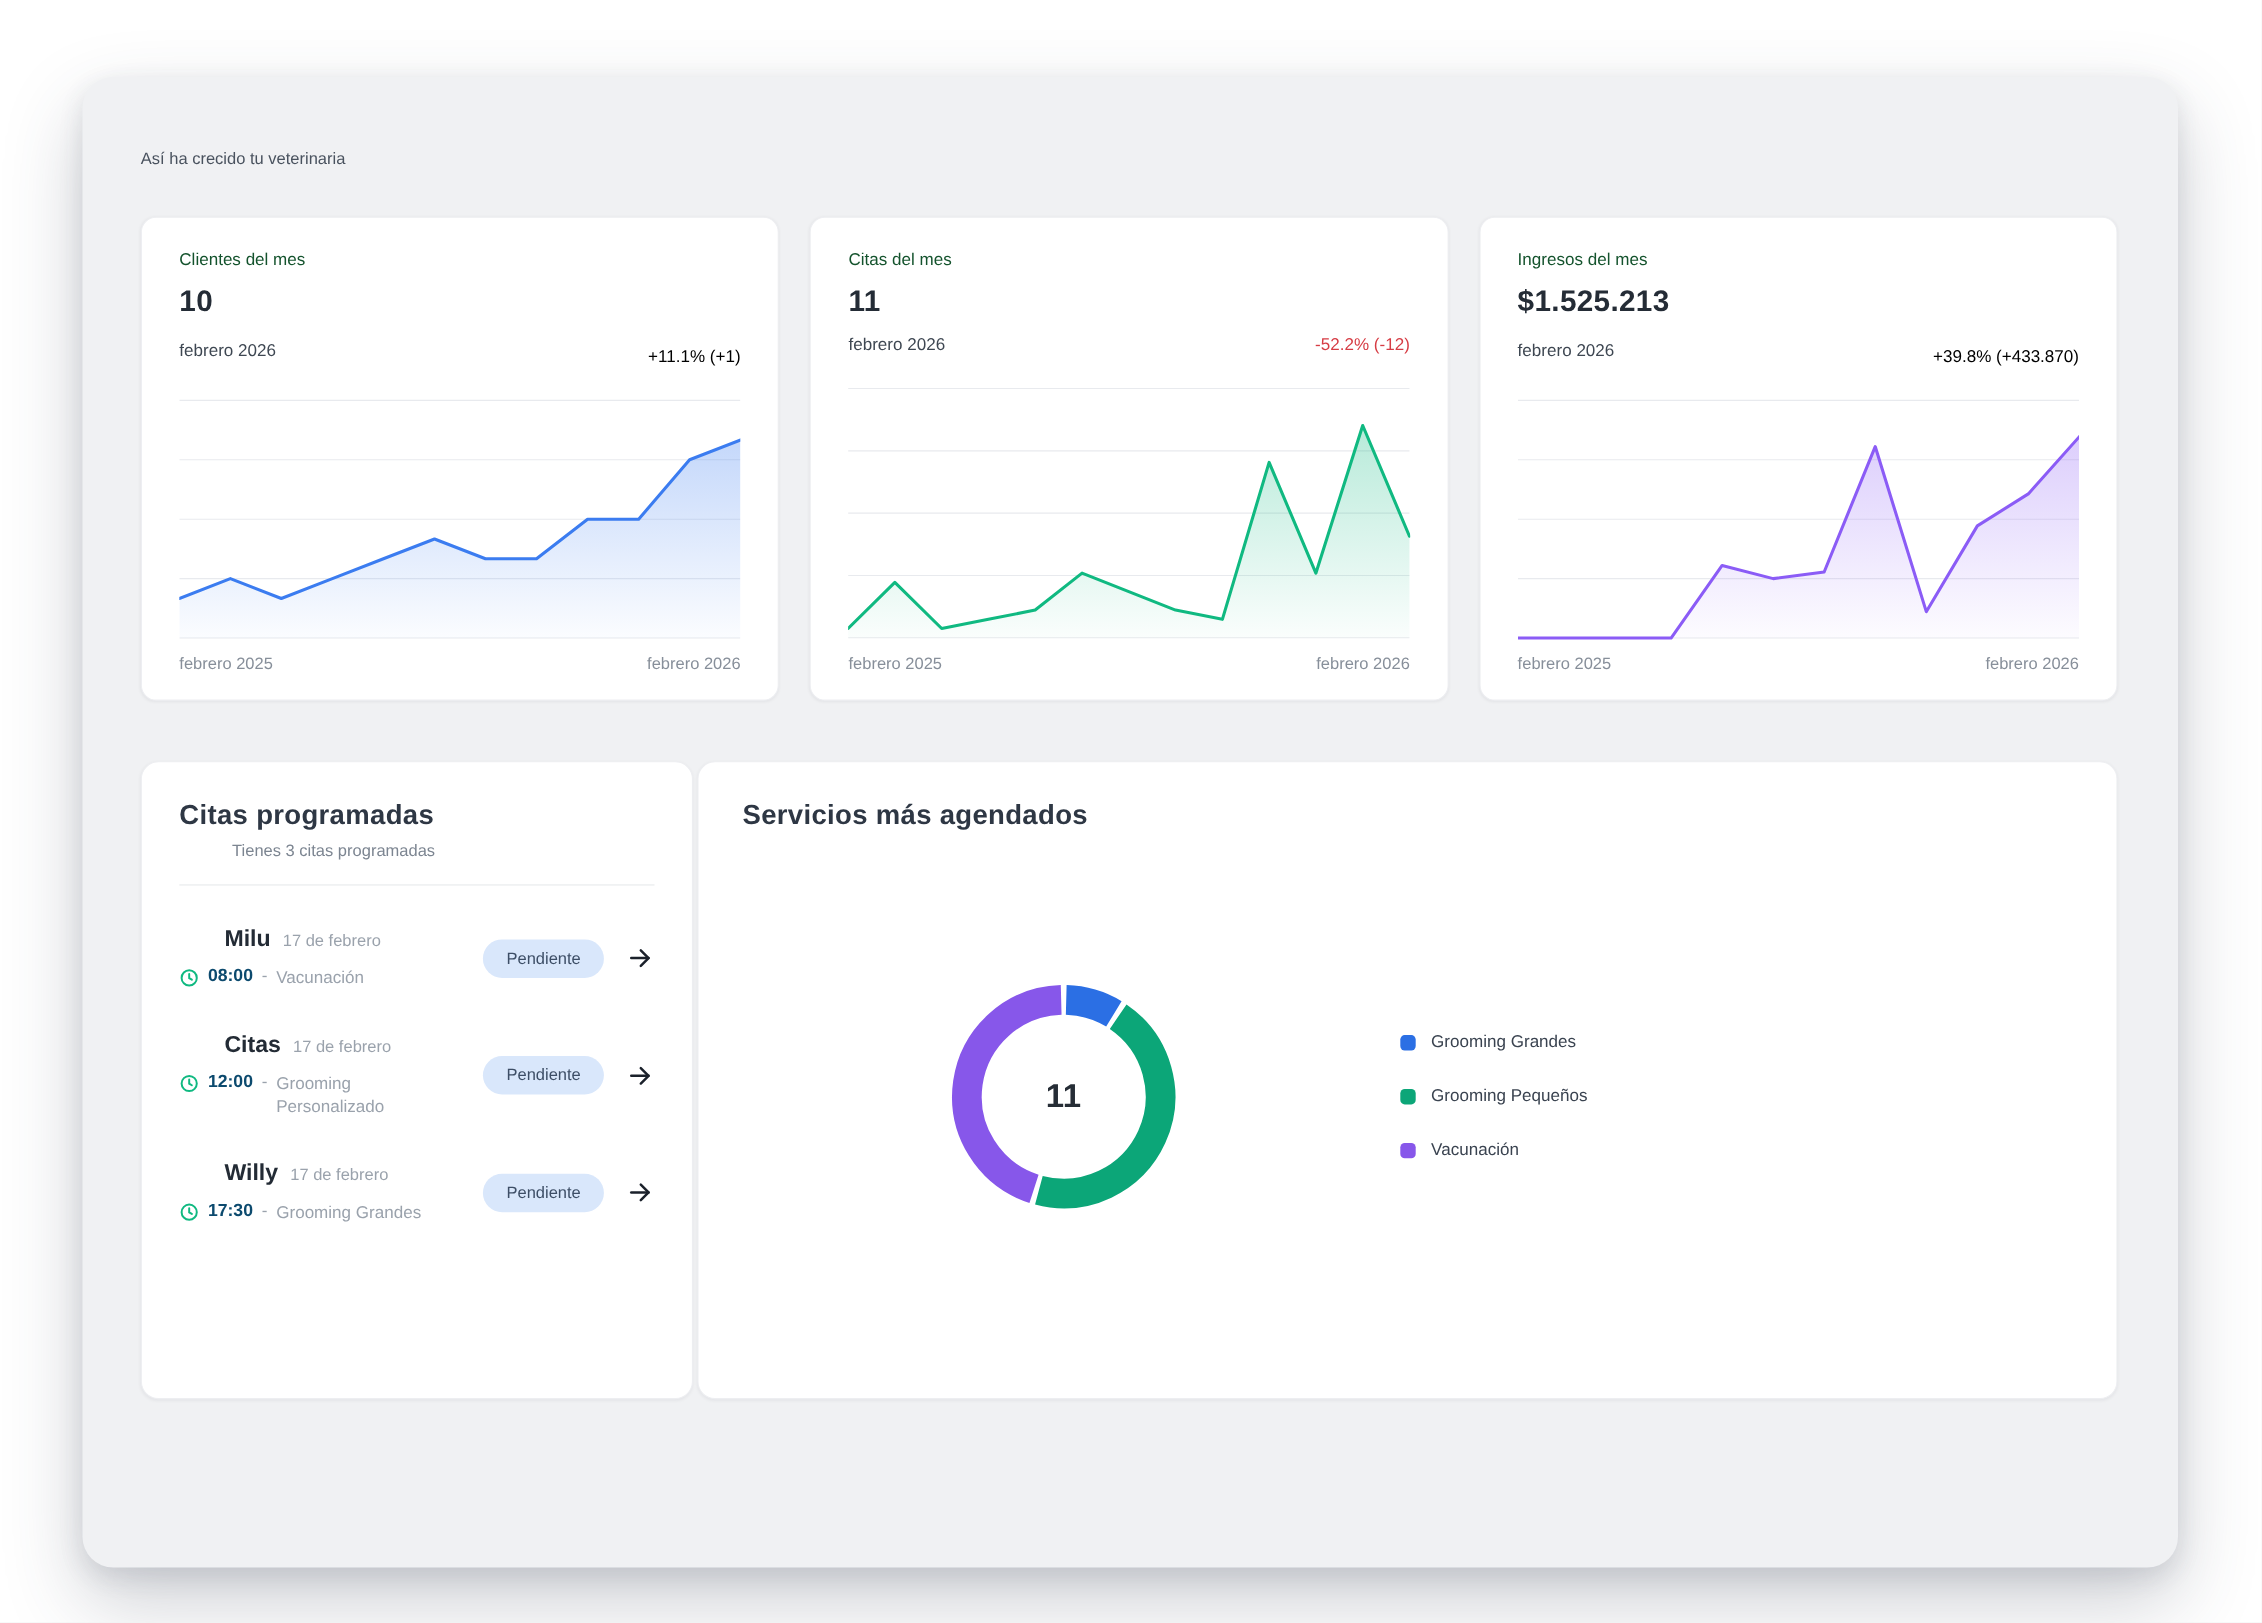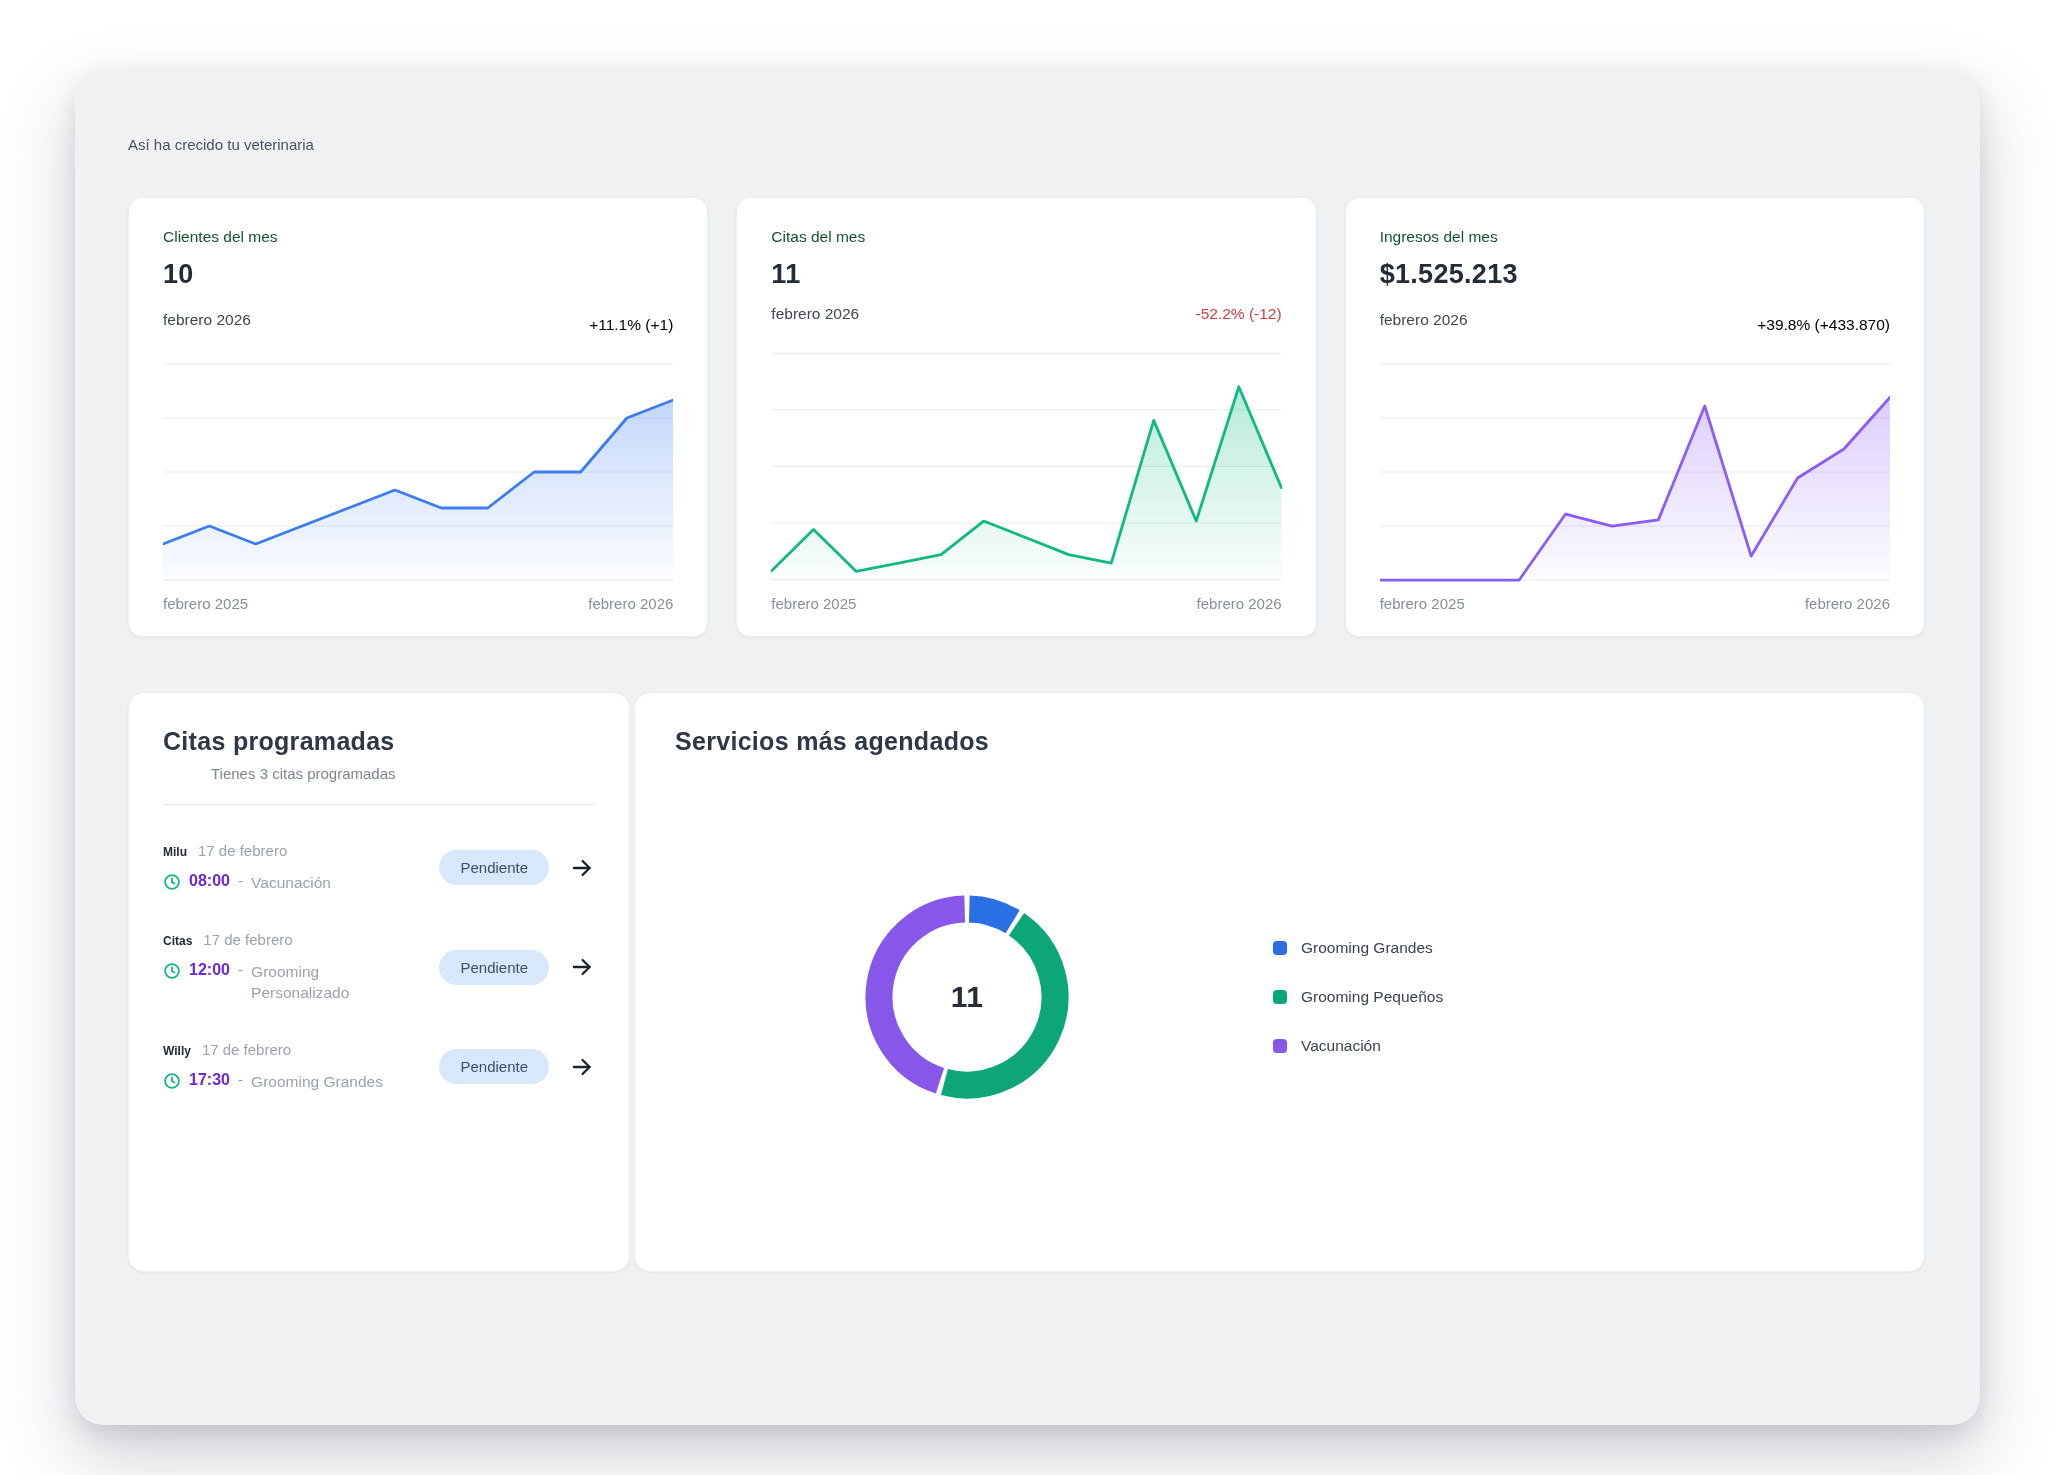--- a/index.html
+++ b/index.html
@@ -40,25 +40,25 @@
   .card{
     background:#fff;border-radius:16px;box-sizing:border-box;height:580px;
     box-shadow:0 1px 3px rgba(16,24,40,.05);border:1px solid #edeef1;
   }
   .appts-card{padding:34px 34px 30px;display:flex;flex-direction:column;}
   .appts-title{font-size:25px;font-weight:700;color:#2e3744;letter-spacing:.3px;}
   .appts-subtitle{font-size:15px;color:#7c8591;margin-top:9px;margin-left:48px;}
   .divider{border-top:1px solid #e7e9ec;margin-top:22px;}
   .appt-row{display:flex;justify-content:space-between;align-items:center;margin-top:37px;}
   .appt-line1{display:flex;align-items:baseline;gap:11px;}
-  .pet-name{font-size:12px;font-weight:700;color:#232b35;}
+  .pet-name{font-size:21px;font-weight:700;color:#232b35;margin-left:41px;}
   .appt-date{font-size:15px;color:#9aa2ac;}
   .appt-line2{display:flex;align-items:flex-start;gap:8px;margin-top:13px;}
   .clock-icon{flex:0 0 auto;margin-top:1px;}
-  .appt-time{font-size:16px;font-weight:700;color:#6d28d9;text-align:right;}
+  .appt-time{font-size:16px;font-weight:700;color:#0c4a6e;text-align:right;}
   .appt-dash{font-size:15.5px;color:#9aa2ac;}
   .appt-service{font-size:15.5px;color:#9aa2ac;max-width:152px;line-height:1.4;}
   .appt-right{display:flex;align-items:center;gap:20px;}
   .badge{
     background:#d9e7fb;color:#3d4e66;font-size:15px;
     padding:9px 21px;border-radius:999px;white-space:nowrap;
   }
   .arrow-btn{background:none;border:none;padding:0;cursor:pointer;display:flex;align-items:center;}
   .appts-footer{margin-top:auto;}
   .footer-link-row{display:flex;justify-content:flex-end;align-items:center;gap:12px;margin-top:22px;cursor:pointer;}

